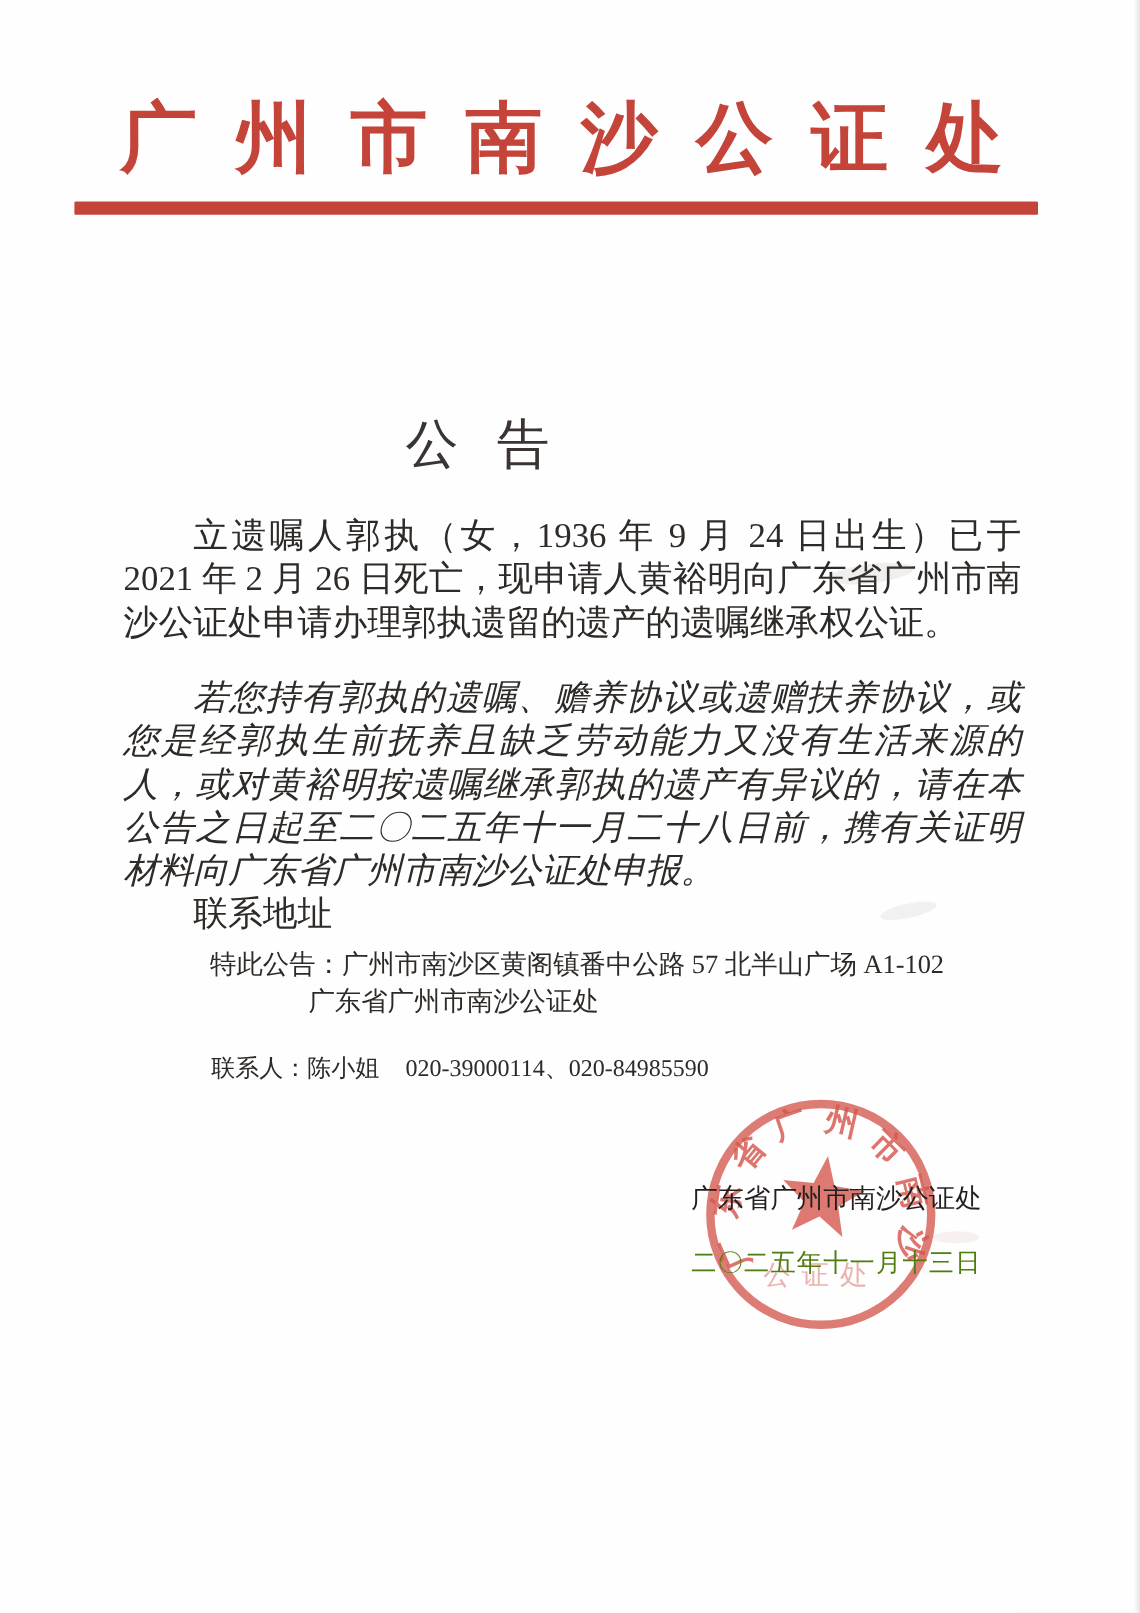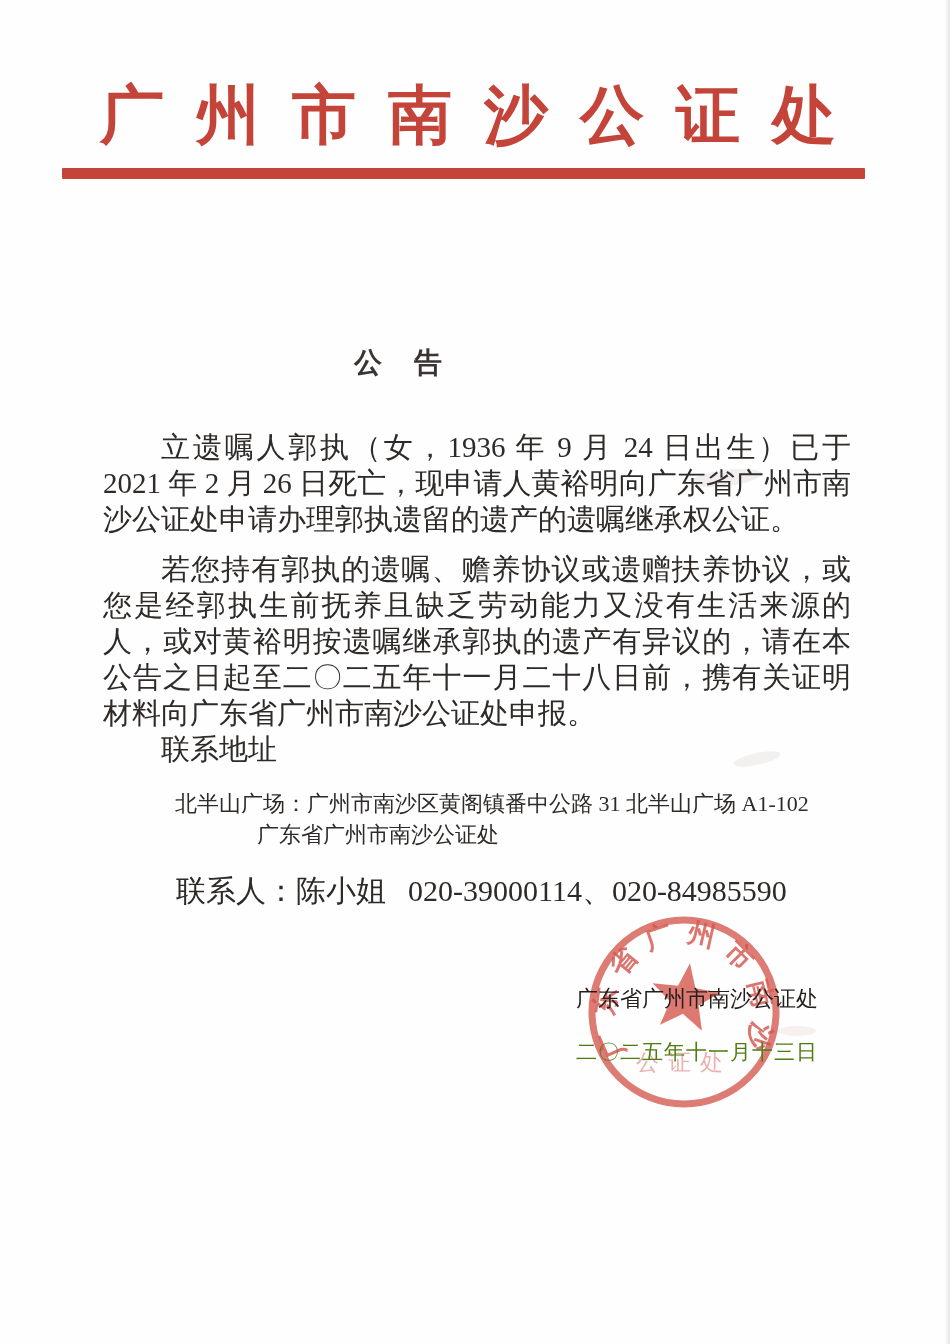--- a/index.html
+++ b/index.html
@@ -14,32 +14,32 @@
     text-align:center;font-size:64px;font-weight:bold;line-height:1;
     letter-spacing:32px;padding-left:18px;
     color:var(--accent-red,#c5443a);
   }
   .header-rule{
     position:absolute;left:62px;top:168px;width:803px;height:11px;
     background:var(--accent-red,#c5443a);border-radius:1px;
   }
   .notice-title{
     position:absolute;top:349px;left:0;width:796px;box-sizing:border-box;
-    text-align:center;font-size:28px;font-weight:700;line-height:1;
+    text-align:center;font-size:44px;font-weight:400;line-height:1;
     letter-spacing:32px;padding-left:32px;color:#3a3532;
   }
   .body-text{
     position:absolute;left:103px;top:429px;width:748px;
     font-size:29px;line-height:36px;text-align:justify;
   }
   .body-text p{margin:0;text-indent:2em;}
-  .body-text p.para-2{margin-top:14px;}
+  .body-text p.para-2{margin-top:27px;font-style:italic;}
   .contact-addr-1{position:absolute;left:175px;top:789px;font-size:22px;line-height:30px;white-space:nowrap;}
   .contact-addr-2{position:absolute;left:257px;top:820px;font-size:22px;line-height:30px;white-space:nowrap;}
-  .contact-person{position:absolute;left:176px;top:876px;font-size:30px;line-height:30px;white-space:nowrap;}
+  .contact-person{position:absolute;left:176px;top:876px;font-size:20px;line-height:30px;white-space:nowrap;}
   .contact-person .phones{margin-left:22px;}
   .sig-org{position:absolute;left:576px;top:986px;font-size:22px;line-height:26px;color:#231f1d;z-index:3;white-space:nowrap;}
   .sig-date{position:absolute;left:576px;top:1039px;font-size:21px;line-height:26px;letter-spacing:1px;color:#4d7c0f;z-index:3;white-space:nowrap;}
   .seal{position:absolute;left:570px;top:902px;width:228px;height:225px;z-index:2;}
   .seal-ring{fill:none;stroke:var(--seal-red,#d4574e);stroke-width:7;opacity:.78;}
   .seal-arc-text{fill:var(--seal-red,#d4574e);font-size:27px;font-weight:bold;opacity:.82;
     font-family:"Liberation Serif","DejaVu Serif",serif;}
   .seal-star{fill:var(--seal-red,#d4574e);opacity:.8;}
   .seal-bottom-text{fill:var(--seal-red,#d4574e);font-size:23px;letter-spacing:9px;opacity:.45;
     text-anchor:middle;font-family:"Liberation Serif","DejaVu Serif",serif;}
@@ -59,21 +59,21 @@
   <div class="header-rule"></div>
 
   <div class="notice-title">公告</div>
 
   <div class="body-text">
     <p class="para-1">立遗嘱人郭执（女，1936 年 9 月 24 日出生）已于 2021 年 2 月 26 日死亡，现申请人黄裕明向广东省广州市南沙公证处申请办理郭执遗留的遗产的遗嘱继承权公证。</p>
     <p class="para-2">若您持有郭执的遗嘱、赡养协议或遗赠扶养协议，或您是经郭执生前抚养且缺乏劳动能力又没有生活来源的人，或对黄裕明按遗嘱继承郭执的遗产有异议的，请在本公告之日起至二〇二五年十一月二十八日前，携有关证明材料向广东省广州市南沙公证处申报。</p>
     <p class="para-3">联系地址</p>
   </div>
 
-  <div class="contact-addr-1"><span>北半山广场：</span><span>广州市南沙区黄阁镇番中公路 31 北半山广场 A1-102</span></div>
+  <div class="contact-addr-1"><span>特此公告：</span><span>广州市南沙区黄阁镇番中公路 57 北半山广场 A1-102</span></div>
   <div class="contact-addr-2">广东省广州市南沙公证处</div>
 
   <div class="contact-person"><span>联系人：</span><span>陈小姐</span><span class="phones">020-39000114、020-84985590</span></div>
 
   <svg class="seal" viewBox="0 0 228 225" xmlns="http://www.w3.org/2000/svg">
     <circle class="seal-ring" cx="114" cy="110" r="92"></circle>
     <path id="sealArc" d="M 56.7 150.2 A 70 70 0 1 1 171.3 150.2" fill="none"></path>
     <text class="seal-arc-text"><textPath href="#sealArc" startOffset="0" textLength="298" lengthAdjust="spacing">广东省广州市南沙</textPath></text>
     <polygon class="seal-star" transform="translate(115,97) rotate(8)" points="0,-36 -8.8,-12.1 -34.2,-11.1 -14.3,4.6 -21.2,29.1 0,15 21.2,29.1 14.3,4.6 34.2,-11.1 8.8,-12.1"></polygon>
     <text class="seal-bottom-text" x="114" y="168">公证处</text>

